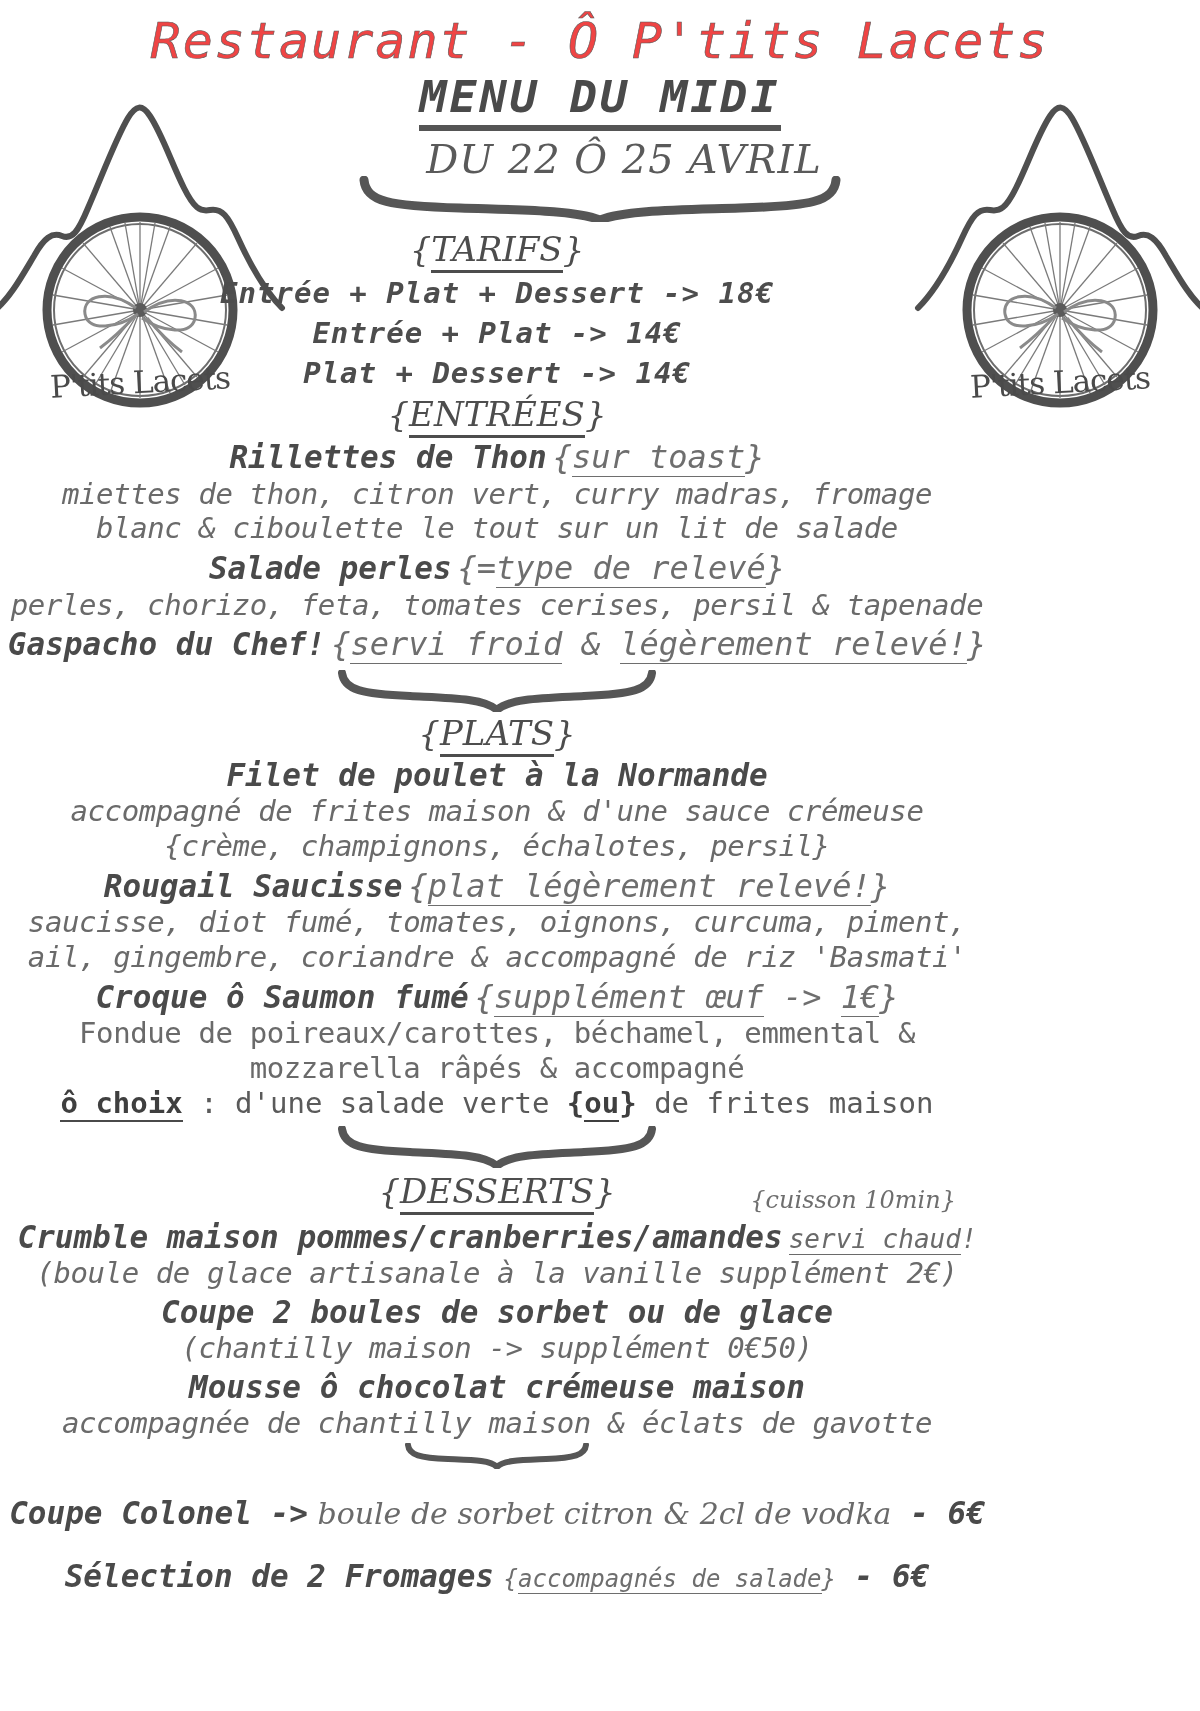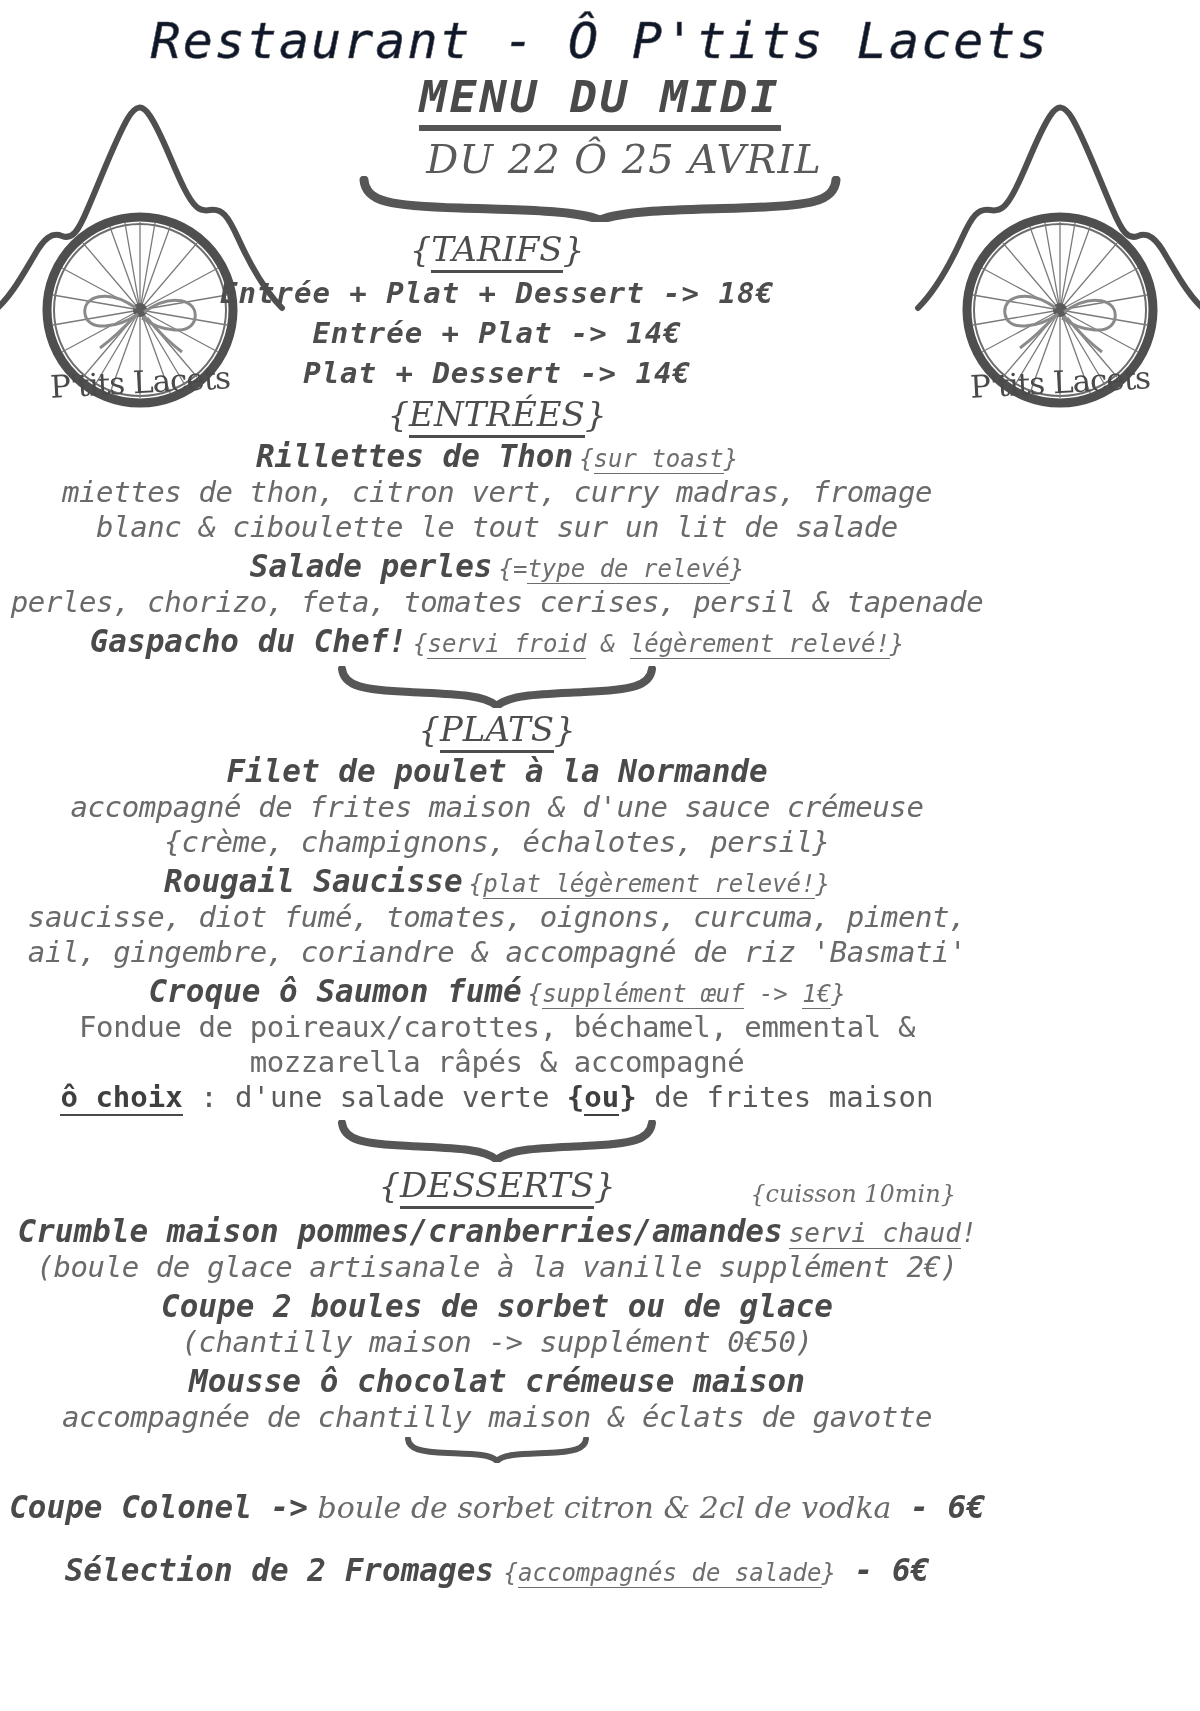--- a/index.html
+++ b/index.html
@@ -46,21 +46,21 @@
     left: 0;
     width: 100%;
     text-align: center;
     z-index: 5;
   }
   .restaurant-title {
     font-family: "DejaVu Sans Mono", monospace;
     font-style: italic;
     font-size: 50px;
     letter-spacing: 2px;
-    color: #0f172a;
+    color: #ef4444;
     white-space: nowrap;
     line-height: 1.1;
     -webkit-text-stroke: 0.6px #5a5a5a;
   }
   .menu-main-title {
     font-family: "DejaVu Sans Mono", monospace;
     font-style: italic;
     font-weight: bold;
     font-size: 45px;
     letter-spacing: 3px;
@@ -132,21 +132,21 @@
     font-family: "DejaVu Sans Mono", monospace;
     font-style: italic;
     font-weight: bold;
     font-size: 31px;
     color: #4a4a4a;
     letter-spacing: 0px;
   }
   .dish-note {
     font-family: "DejaVu Sans Mono", monospace;
     font-style: italic;
-    font-size: 24px;
+    font-size: 32px;
     color: #6e6e6e;
     margin-left: 6px;
   }
   .dish-note .u { border-bottom: 1.5px solid #6e6e6e; }
 
   .desc {
     font-family: "DejaVu Sans Mono", monospace;
     font-style: italic;
     font-size: 29px;
     color: #6a6a6a;

